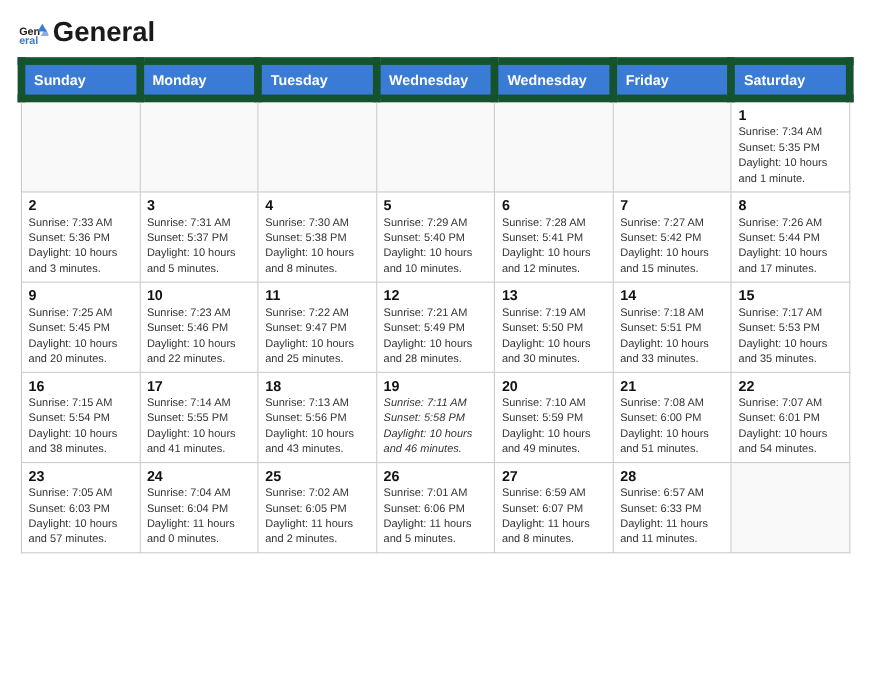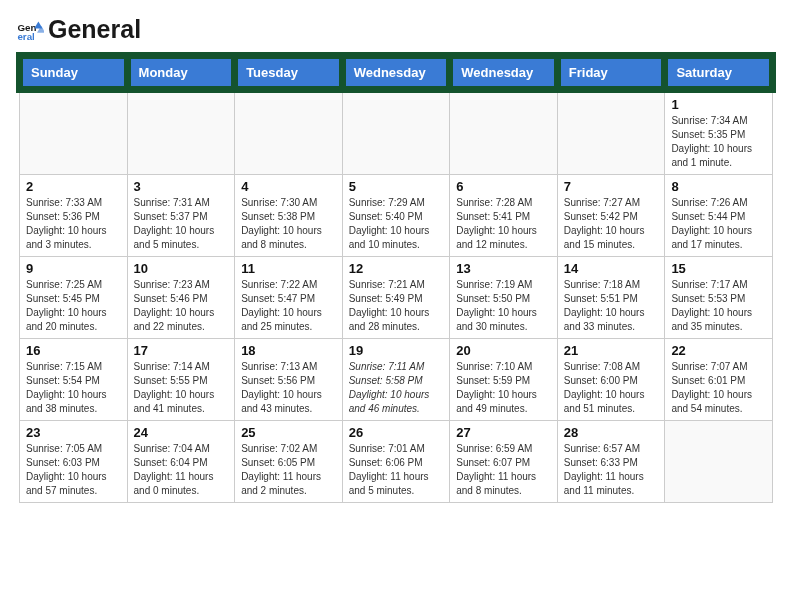--- a/index.html
+++ b/index.html
@@ -186,21 +186,21 @@
         </td>
         <td>
           <div class="day-number">10</div>
           <div class="day-info" style="white-space: pre-line;">Sunrise: 7:23 AM
 Sunset: 5:46 PM
 Daylight: 10 hours and 22 minutes.</div>
         </td>
         <td>
           <div class="day-number">11</div>
           <div class="day-info" style="white-space: pre-line;">Sunrise: 7:22 AM
-Sunset: 5:47 PM
+Sunset: 9:47 PM
 Daylight: 10 hours and 25 minutes.</div>
         </td>
         <td>
           <div class="day-number">12</div>
           <div class="day-info" style="white-space: pre-line;">Sunrise: 7:21 AM
 Sunset: 5:49 PM
 Daylight: 10 hours and 28 minutes.</div>
         </td>
         <td>
           <div class="day-number">13</div>

